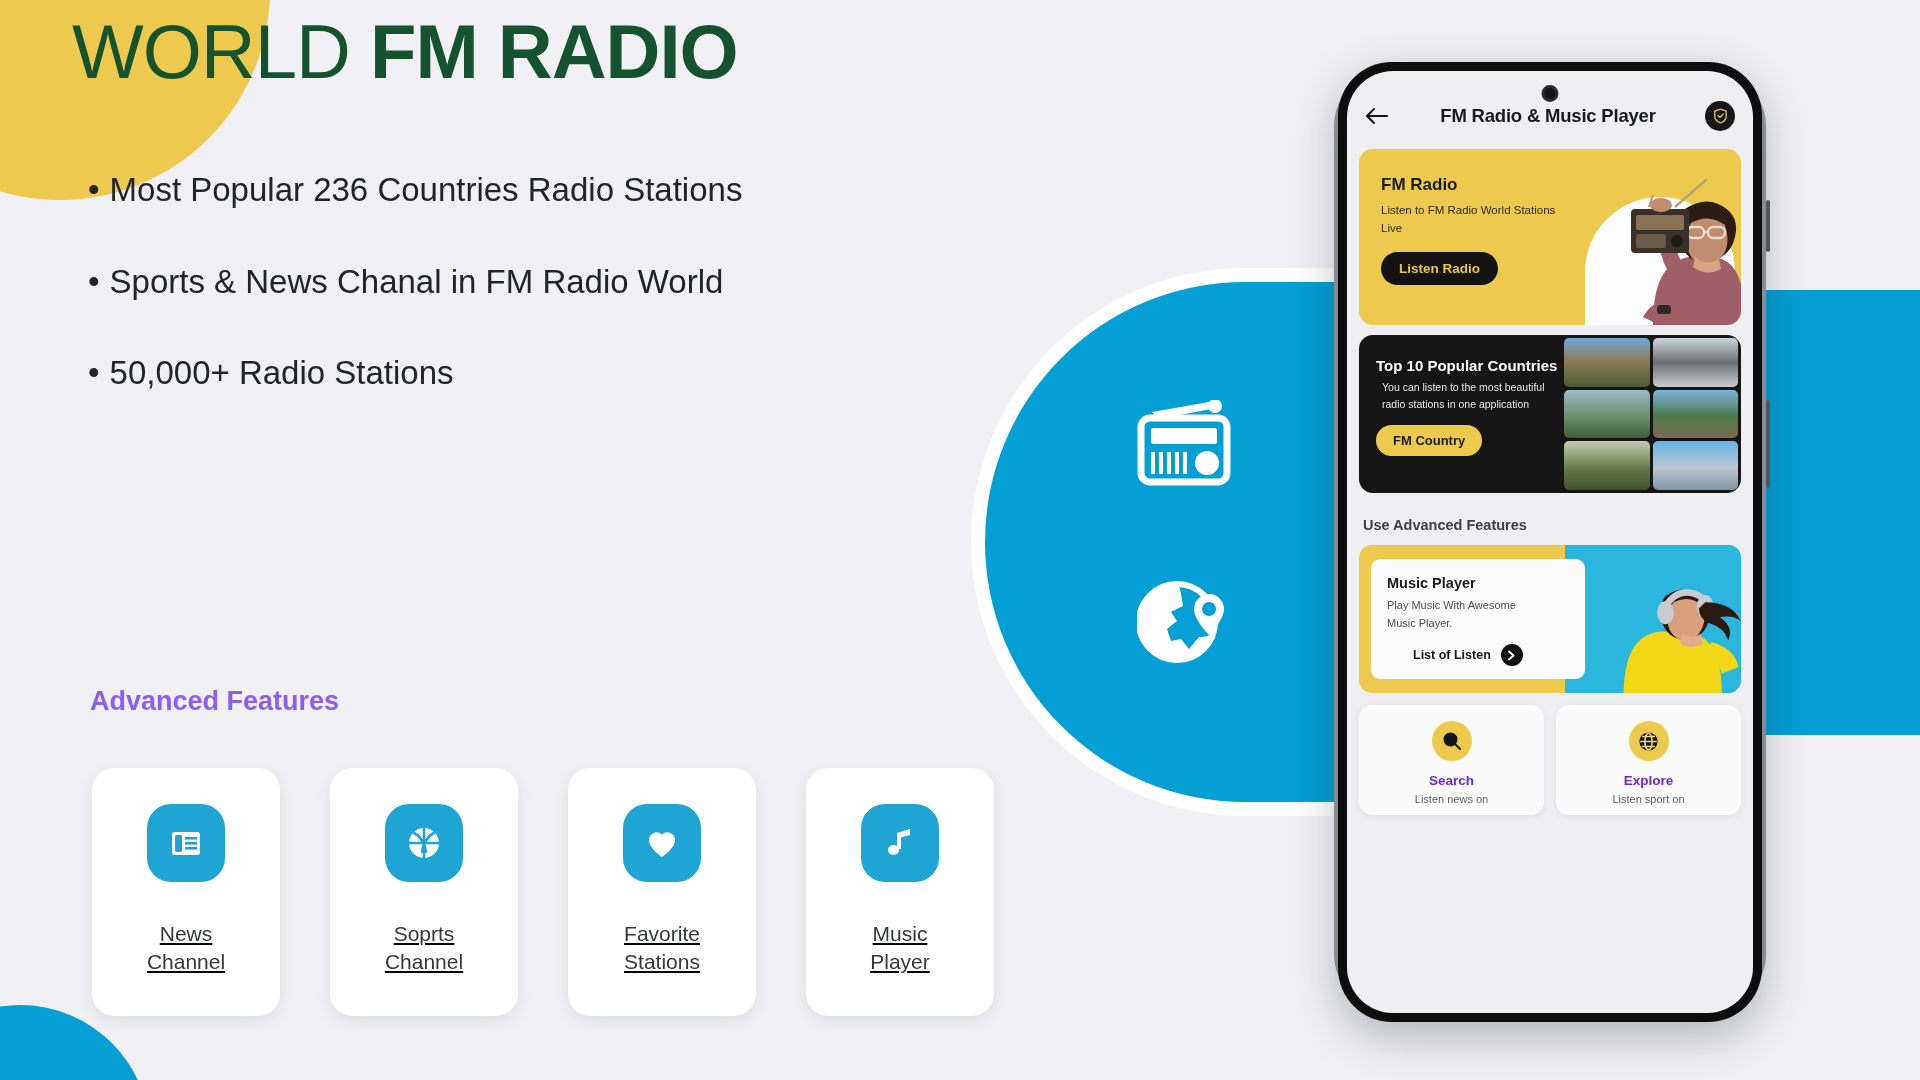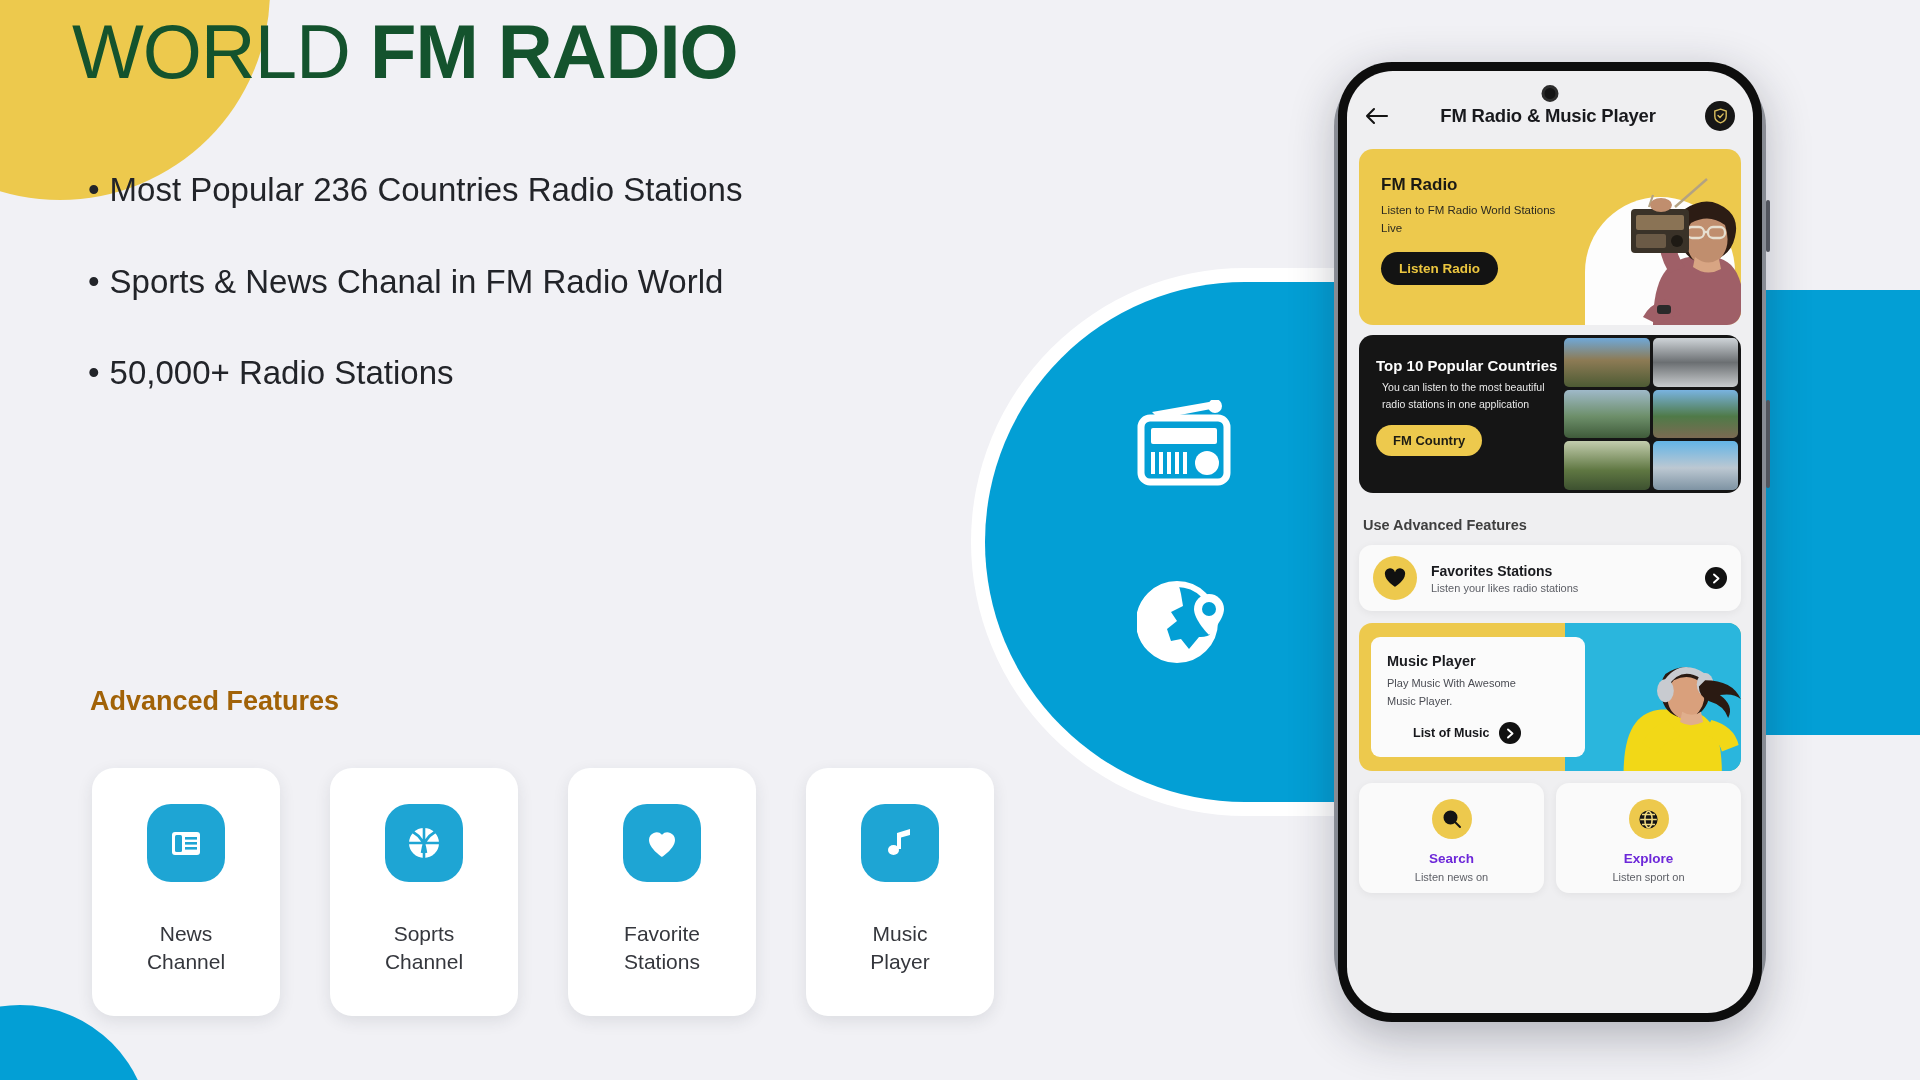--- a/index.html
+++ b/index.html
@@ -58,34 +58,35 @@
     list-style:none;
   }
   .bullet-item{
     font-size:33px; color:#222429; font-weight:400;
     margin-bottom:52px; line-height:1.2; white-space:nowrap;
   }
   .bullet-dot{ display:inline-block; margin-right:10px; }
 
   #advanced-features-heading{
     position:absolute; left:90px; top:686px;
-    font-size:27px; font-weight:bold; color:#a16207;
+    font-size:27px; font-weight:bold; color:#8b5cf6;
   }
 
   #feature-cards{
     position:absolute; left:92px; top:768px;
     display:flex; gap:50px;
   }
   .feature-card{
     width:188px; height:248px;
     background:#ffffff; border-radius:22px;
     box-shadow:0 5px 16px rgba(40,45,60,.10);
     display:flex; flex-direction:column;
     align-items:center; justify-content:flex-start;
     padding-top:36px;
+    text-decoration:underline;
   }
   .feature-icon{
     width:78px; height:78px; border-radius:24px;
     background:#1ea5d4; display:flex;
     align-items:center; justify-content:center;
     margin-bottom:38px;
   }
   .feature-label{
     font-size:21px; color:#35373d; text-align:center;
     line-height:1.35; font-weight:400;
@@ -431,36 +432,20 @@
           <div class="country-thumb" style="background:linear-gradient(180deg,#cfd4d8 0%,#6b6f72 50%,#c9ccce 100%)"></div>
           <div class="country-thumb" style="background:linear-gradient(180deg,#9fb9c9 0%,#6d8f6a 55%,#3f5b3a 100%)"></div>
           <div class="country-thumb" style="background:linear-gradient(180deg,#79b3e0 0%,#4f7a48 55%,#7b6a52 100%)"></div>
           <div class="country-thumb" style="background:linear-gradient(180deg,#c3cdae 0%,#5f7742 60%,#3d5130 100%)"></div>
           <div class="country-thumb" style="background:linear-gradient(180deg,#63b4e6 0%,#bcc8d2 55%,#7e93a3 100%)"></div>
         </div>
       </div>
 
       <div id="use-advanced-features">Use Advanced Features</div>
 
-      <div id="favorites-card">
-        <div id="favorites-icon">
-          <svg width="22" height="20" viewBox="0 0 22 20" fill="#111111">
-            <path d="M11 19S1 12.5 1 6.6A5.1 5.1 0 0 1 11 4.3 5.1 5.1 0 0 1 21 6.6C21 12.5 11 19 11 19z"></path>
-          </svg>
-        </div>
-        <div id="favorites-text">
-          <div id="favorites-title">Favorites Stations</div>
-          <div id="favorites-sub">Listen your likes radio stations</div>
-        </div>
-        <div class="chevron-circle">
-          <svg width="9" height="11" viewBox="0 0 9 11" fill="none" stroke="#ffffff" stroke-width="1.9" stroke-linecap="round" stroke-linejoin="round">
-            <path d="M2 1.5 6.5 5.5 2 9.5"></path>
-          </svg>
-        </div>
-      </div>
 
       <div id="music-card">
         <div id="music-photo">
           <svg width="100%" height="100%" viewBox="0 0 168 148" preserveAspectRatio="xMidYMid slice">
             <rect width="168" height="148" fill="#2ab6dd"></rect>
             <path d="M56 148 C56 104 70 88 92 86 L116 86 C140 90 150 108 150 148 Z" fill="#f2d817"></path>
             <path d="M96 52 q20-14 36 2 q10 12 4 26 q-8 16-24 14 q-18-4-20-22 q-2-12 4-20z" fill="#2a1a12"></path>
             <path d="M104 58 q16-8 28 4 q4 16-4 26 q-8 10-18 6 q-12-6-12-20 q0-10 6-16z" fill="#d9a07c"></path>
             <path d="M112 88 q10 6 18 0 l2 10 q-12 6-22 0z" fill="#e0ae8c"></path>
 
@@ -471,21 +456,21 @@
             <path d="M134 58 q26 0 34 18 q-6-6-20-4 q14 10 8 22 q-4-12-18-16 q-10-4-10-14z" fill="#2a1a12"></path>
 
             <path d="M98 96 q-18 8-24 22 l14 10 q10-14 22-16z" fill="#f2d817"></path>
             <path d="M140 96 q22 6 26 24 l-16 6 q-4-14-18-16z" fill="#f2d817"></path>
           </svg>
         </div>
         <div id="music-card-left">
           <div id="music-title">Music Player</div>
           <div id="music-sub">Play Music With Awesome Music Player.</div>
           <div id="music-link-row">
-            <span id="music-link-label">List of Music</span>
+            <span id="music-link-label">List of Listen</span>
             <span class="chevron-circle">
               <svg width="9" height="11" viewBox="0 0 9 11" fill="none" stroke="#ffffff" stroke-width="1.9" stroke-linecap="round" stroke-linejoin="round">
                 <path d="M2 1.5 6.5 5.5 2 9.5"></path>
               </svg>
             </span>
           </div>
         </div>
       </div>
 
       <div id="bottom-tabs">

